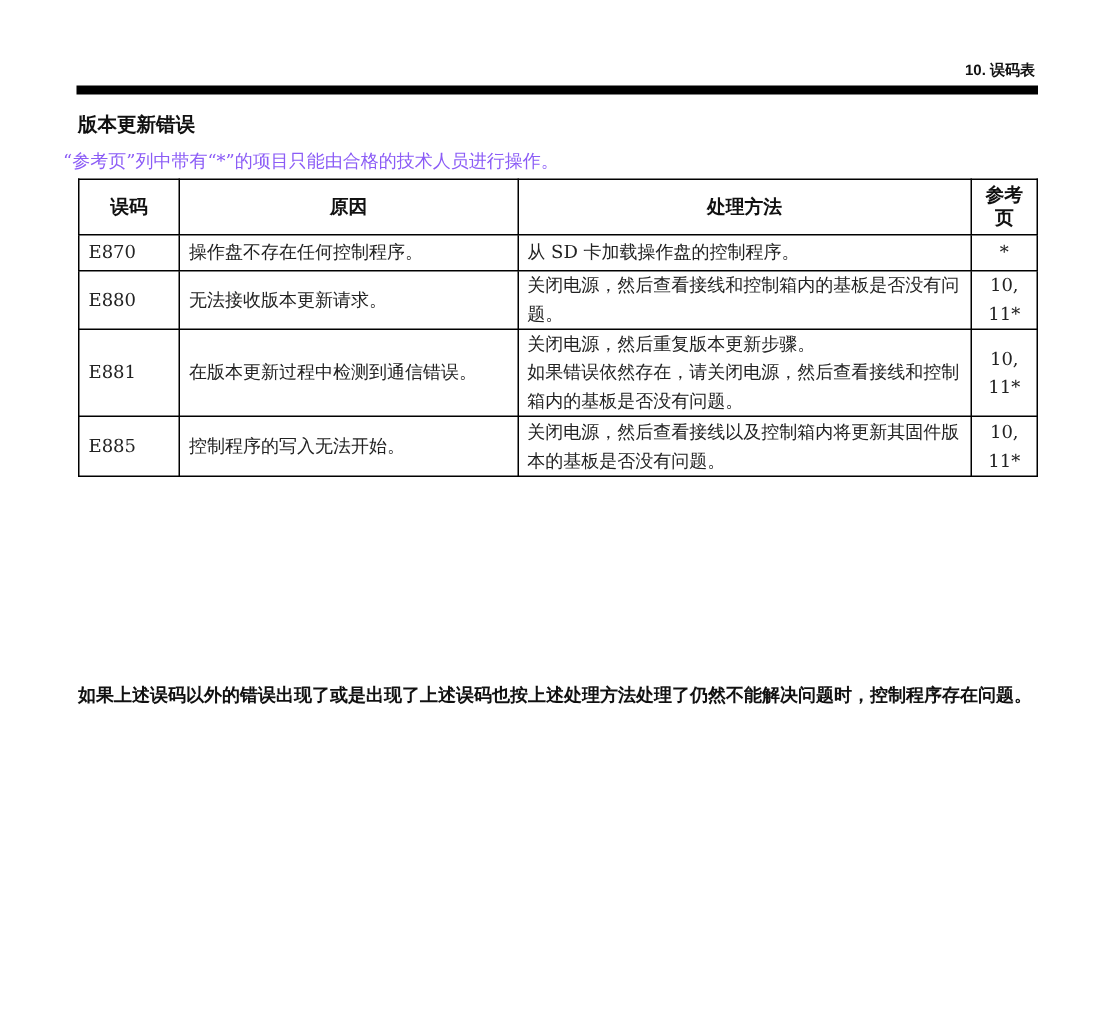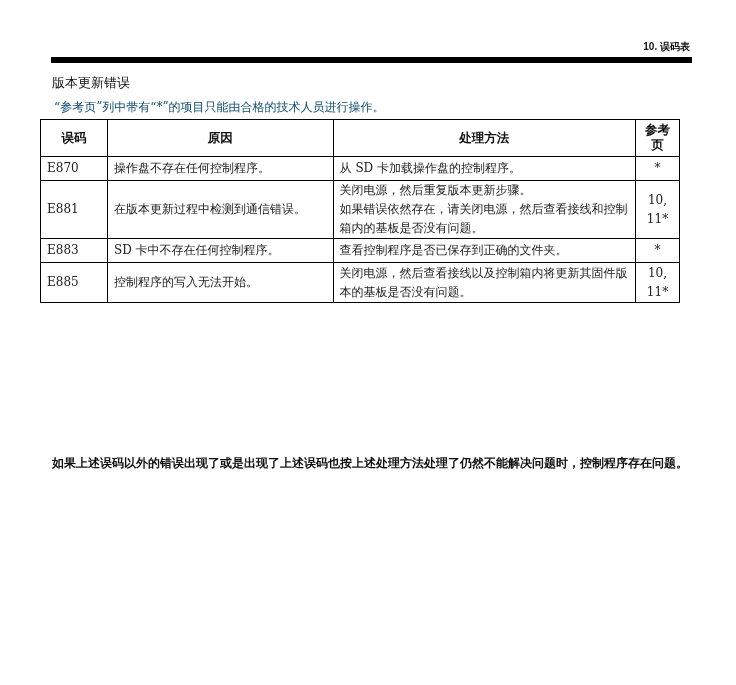--- a/index.html
+++ b/index.html
@@ -30,34 +30,34 @@
       top: 57px;
       width: 641px;
       height: 6px;
       background: #000;
     }
     .section-title {
       position: absolute;
       left: 52px;
       top: 74px;
       font-family: "Liberation Sans", "DejaVu Sans", sans-serif;
-      font-weight: normal;
+      font-weight: bold;
       font-size: 13px;
       color: #111;
     }
     .note {
       position: absolute;
-      left: 54px;
+      left: 42px;
       top: 99px;
       font-size: 12px;
-      color: #0c4a6e;
+      color: #8b5cf6;
     }
     table.err {
       position: absolute;
-      left: 40px;
+      left: 52px;
       top: 119px;
       width: 640px;
       border-collapse: collapse;
       font-size: 12px;
       color: #222;
     }
     table.err th, table.err td {
       border: 1px solid #000;
       padding: 0 6px;
       line-height: 19px;
@@ -132,31 +132,31 @@
       <th class="ref"><span>参考<br>页</span></th>
     </tr>
   </thead>
   <tbody>
     <tr class="h24">
       <td class="code">E870</td>
       <td>操作盘不存在任何控制程序。</td>
       <td>从 SD 卡加载操作盘的控制程序。</td>
       <td class="ref">*</td>
     </tr>
+    <tr class="h38">
+      <td class="code">E880</td>
+      <td>无法接收版本更新请求。</td>
+      <td>关闭电源，然后查看接线和控制箱内的基板是否没有问题。</td>
+      <td class="ref">10,<br>11*</td>
+    </tr>
     <tr class="h58">
       <td class="code">E881</td>
       <td>在版本更新过程中检测到通信错误。</td>
       <td>关闭电源，然后重复版本更新步骤。<br>如果错误依然存在，请关闭电源，然后查看接线和控制箱内的基板是否没有问题。</td>
       <td class="ref">10,<br>11*</td>
-    </tr>
-    <tr class="h24">
-      <td class="code">E883</td>
-      <td>SD 卡中不存在任何控制程序。</td>
-      <td>查看控制程序是否已保存到正确的文件夹。</td>
-      <td class="ref">*</td>
     </tr>
     <tr class="h40">
       <td class="code">E885</td>
       <td>控制程序的写入无法开始。</td>
       <td>关闭电源，然后查看接线以及控制箱内将更新其固件版本的基板是否没有问题。</td>
       <td class="ref">10,<br>11*</td>
     </tr>
   </tbody>
 </table>
 

